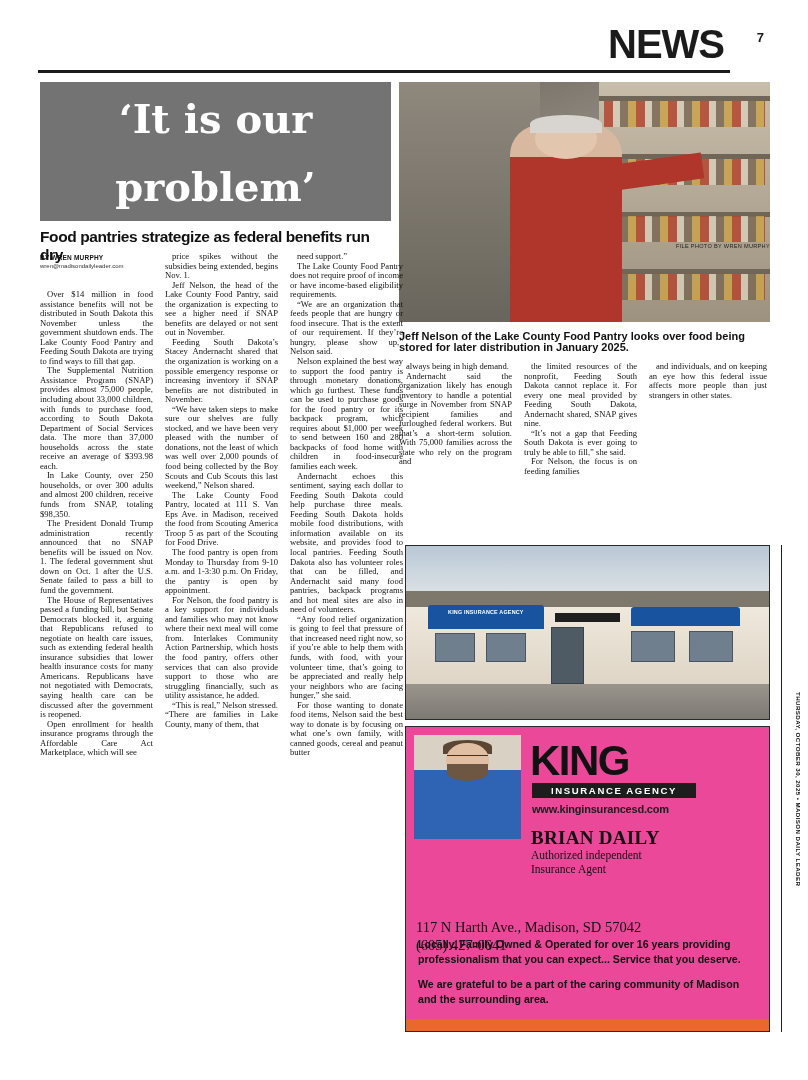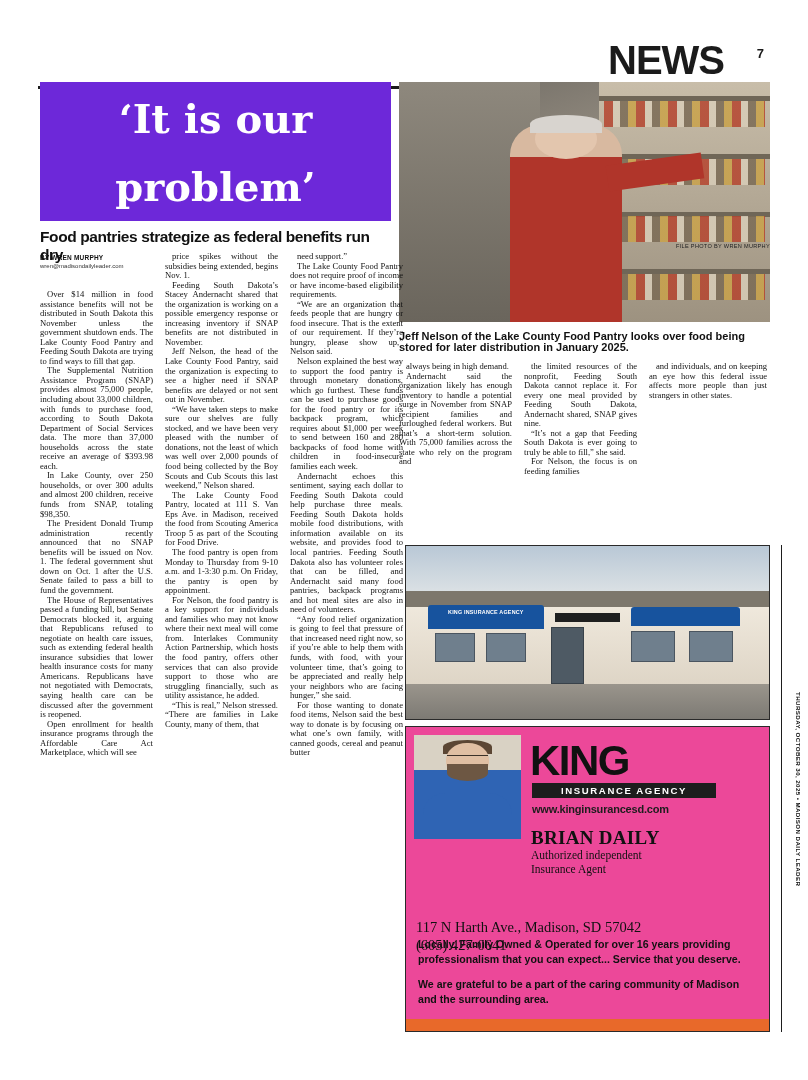--- a/index.html
+++ b/index.html
@@ -7,42 +7,42 @@
   body {
     background: #ffffff;
     font-family: "Liberation Serif", serif;
     color: #111;
     position: relative;
     overflow: hidden;
   }
 
   
   .masthead {
-    position: absolute; left: 38px; top: 40px; width: 732px; height: 48px;
+    position: absolute; left: 38px; top: 24px; width: 732px; height: 48px;
   }
   .masthead-title {
     position: absolute; right: 46px; top: 0;
     font-family: "Liberation Sans", sans-serif;
     font-weight: bold; font-size: 40px; letter-spacing: -1px;
     color: #1b1b1b; line-height: 40px;
   }
   .masthead-page {
     position: absolute; right: 6px; top: 6px;
     font-family: "Liberation Sans", sans-serif;
     font-weight: bold; font-size: 13px; color: #1b1b1b;
   }
   .masthead-rule {
     position: absolute; left: 0; top: 46px; width: 692px; height: 3px;
     background: #1b1b1b;
   }
 
   
   .headline-box {
     position: absolute; left: 40px; top: 82px; width: 351px; height: 139px;
-    background: #6d28d9;
+    background: #737373;
   }
   .headline-text {
     color: #ffffff;
     font-family: "DejaVu Serif", "Liberation Serif", serif;
     font-weight: bold;
     font-size: 40px;
     line-height: 62px;
     text-align: center;
     padding-top: 6px;
     letter-spacing: 0px;
@@ -204,21 +204,21 @@
     position:absolute; left:8%; top:56%; width:84%; height:46%;
     background:#2f64b4; border-radius:22px 22px 0 0;
   }
   .ad-king {
     position: absolute; left: 124px; top: 14px;
     font-family: "Liberation Sans", sans-serif;
     font-weight: bold; font-size: 42px; letter-spacing: -1.5px;
     color: #111; line-height: 40px;
   }
   .ad-agency {
-    position: absolute; left: 126px; top: 56px; width: 184px; height: 15px;
+    position: absolute; left: 126px; top: 56px; width: 164px; height: 15px;
     background: #1d1d1d; color: #fff;
     font-family: "Liberation Sans", sans-serif;
     font-weight: bold; font-size: 9.6px; letter-spacing: 1.6px;
     text-align: center; line-height: 15px;
   }
   .ad-web {
     position: absolute; left: 126px; top: 76px;
     font-family: "Liberation Sans", sans-serif;
     font-weight: bold; font-size: 11px; color: #1d1d1d; letter-spacing: -.2px;
   }
@@ -303,22 +303,22 @@
 <div class="col col-1">
     <p>Over $14 million in food assistance benefits will not be distributed in South Dakota this November unless the government shutdown ends. The Lake County Food Pantry and Feeding South Dakota are trying to find ways to fill that gap.</p>
     <p>The Supplemental Nutrition Assistance Program (SNAP) provides almost 75,000 people, including about 33,000 children, with funds to purchase food, according to South Dakota Department of Social Services data. The more than 37,000 households across the state receive an average of $393.98 each.</p>
     <p>In Lake County, over 250 households, or over 300 adults and almost 200 children, receive funds from SNAP, totaling $98,350.</p>
     <p>The President Donald Trump administration recently announced that no SNAP benefits will be issued on Nov. 1. The federal government shut down on Oct. 1 after the U.S. Senate failed to pass a bill to fund the government.</p>
     <p>The House of Representatives passed a funding bill, but Senate Democrats blocked it, arguing that Republicans refused to negotiate on health care issues, such as extending federal health insurance subsidies that lower health insurance costs for many Americans. Republicans have not negotiated with Democrats, saying health care can be discussed after the government is reopened.</p>
     <p>Open enrollment for health insurance programs through the Affordable Care Act Marketplace, which will see</p>
   </div>
 <div class="col col-2">
     <p>price spikes without the subsidies being extended, begins Nov. 1.</p>
+    <p>Jeff Nelson, the head of the Lake County Food Pantry, said the organization is expecting to see a higher need if SNAP benefits are delayed or not sent out in November.</p>
     <p>Feeding South Dakota’s Stacey Andernacht shared that the organization is working on a possible emergency response or increasing inventory if SNAP benefits are not distributed in November.</p>
-    <p>Jeff Nelson, the head of the Lake County Food Pantry, said the organization is expecting to see a higher need if SNAP benefits are delayed or not sent out in November.</p>
     <p>“We have taken steps to make sure our shelves are fully stocked, and we have been very pleased with the number of donations, not the least of which was well over 2,000 pounds of food being collected by the Boy Scouts and Cub Scouts this last weekend,” Nelson shared.</p>
     <p>The Lake County Food Pantry, located at 111 S. Van Eps Ave. in Madison, received the food from Scouting America Troop 5 as part of the Scouting for Food Drive.</p>
     <p>The food pantry is open from Monday to Thursday from 9-10 a.m. and 1-3:30 p.m. On Friday, the pantry is open by appointment.</p>
     <p>For Nelson, the food pantry is a key support for individuals and families who may not know where their next meal will come from. Interlakes Community Action Partnership, which hosts the food pantry, offers other services that can also provide support to those who are struggling financially, such as utility assistance, he added.</p>
     <p>“This is real,” Nelson stressed. “There are families in Lake County, many of them, that</p>
   </div>
 <div class="col col-3">
     <p>need support.”</p>
     <p>The Lake County Food Pantry does not require proof of income or have income-based eligibility requirements.</p>
     <p>“We are an organization that feeds people that are hungry or food insecure. That is the extent of our requirement. If they’re hungry, please show up,” Nelson said.</p>

